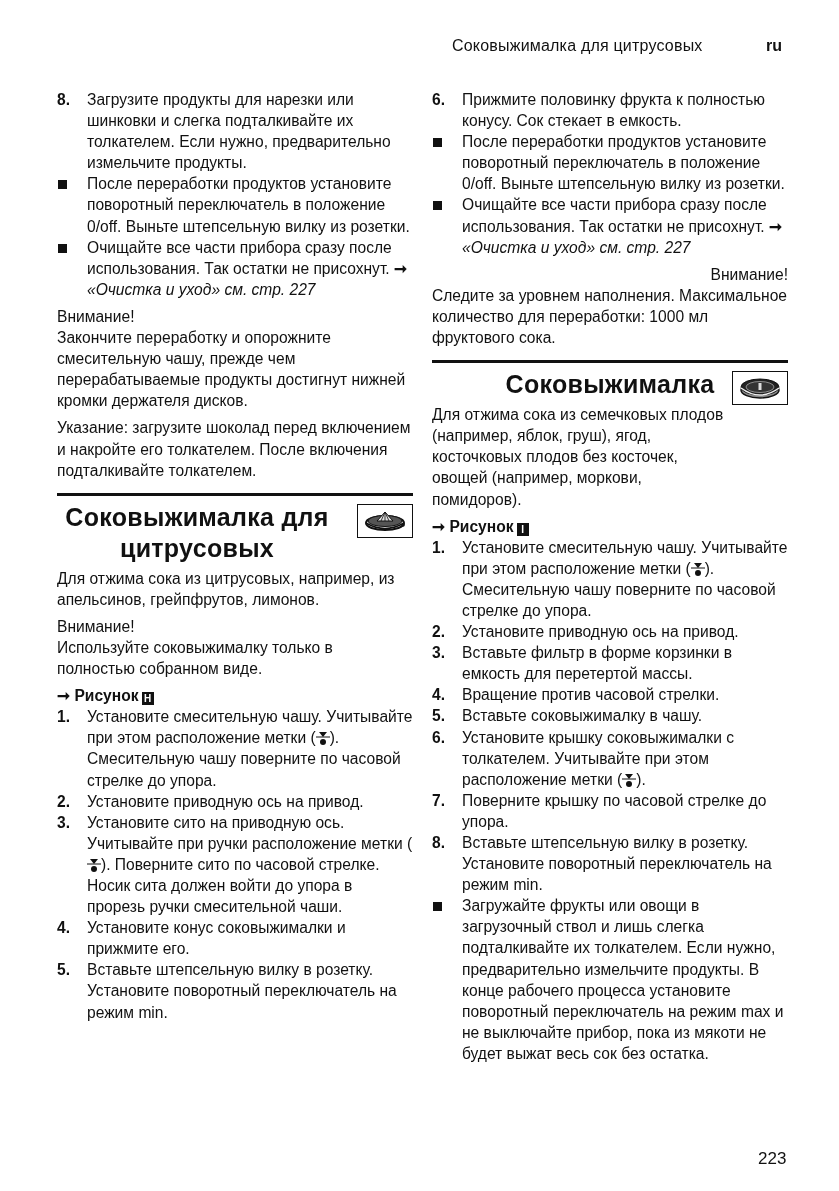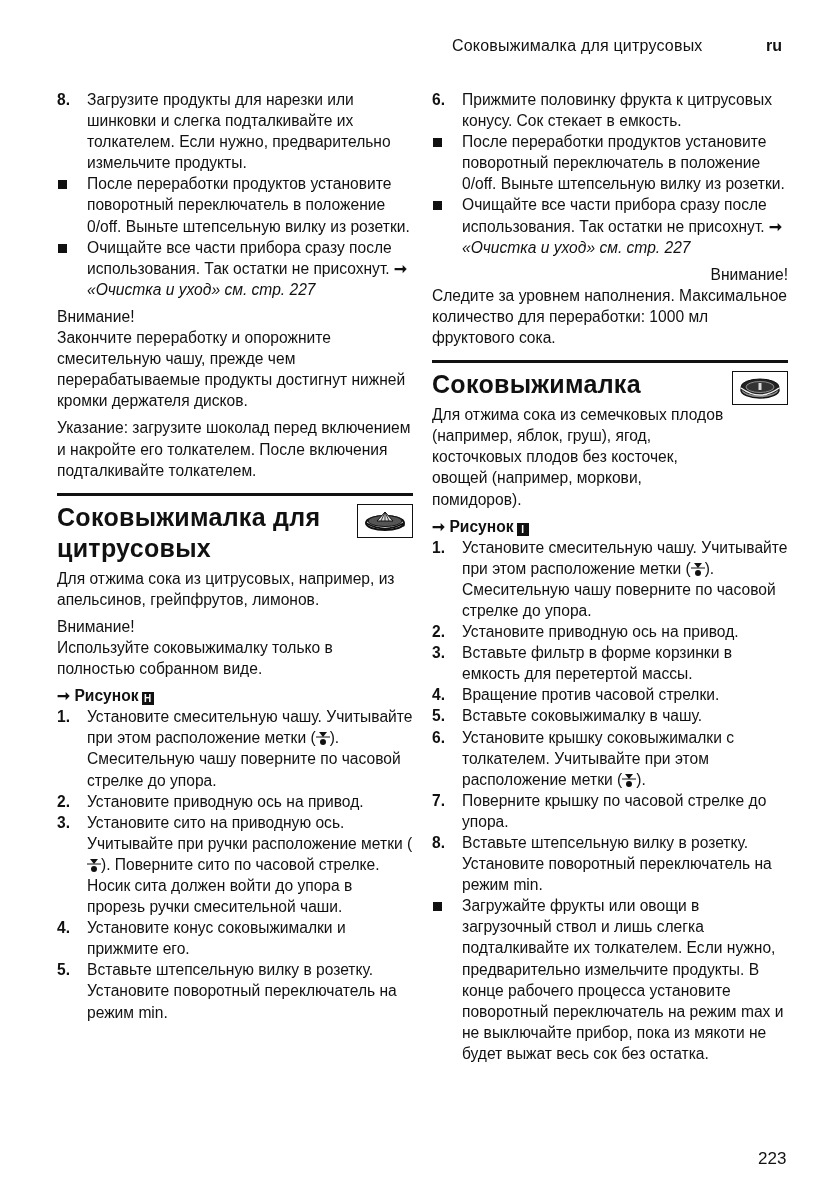--- a/index.html
+++ b/index.html
@@ -24,21 +24,21 @@
     position: absolute; left: 1px; top: 7px; width: 9px; height: 9px; background: #111;
   }
   .b { font-weight: normal; text-align: right; }
   .i { font-style: italic; }
   .arrow { display: inline-block; font-weight: bold; }
 
   .p { margin: 0; }
   .gap { height: 6px; }
 
   .rule { height: 3px; background: #111; margin: 12px 0 6px 0; }
-  .section-head { position: relative; }
+  .section-head { position: relative; text-align: center; }
   .section-title {
     font-size: 25px; font-weight: bold; line-height: 31px; margin: 0;
     letter-spacing: 0.3px;
   }
   .icon-box {
     position: absolute; right: 0; top: 2px;
     width: 56px; height: 34px; border: 1.5px solid #111; box-sizing: border-box;
     display: flex; align-items: center; justify-content: center;
   }
   .mark {
@@ -136,21 +136,21 @@
   </div>
   <div class="item">
     <span class="num">5.</span>
     <span>Вставьте штепсельную вилку в розетку. Установите поворотный переключатель на режим </span><span class="b">min</span><span>.</span>
   </div>
 </div>
 
 <div class="col right">
   <div class="item">
     <span class="num">6.</span>
-    <span>Прижмите половинку фрукта к цитрусовых конусу. Сок стекает в емкость.</span>
+    <span>Прижмите половинку фрукта к полностью конусу. Сок стекает в емкость.</span>
   </div>
   <div class="item">
     <span class="bullet"></span>
     <span>После переработки продуктов установите поворотный переключатель в положение </span><span class="b">0/off</span><span>. Выньте штепсельную вилку из розетки.</span>
   </div>
   <div class="item">
     <span class="bullet"></span>
     <span>Очищайте все части прибора сразу после использования. Так остатки не присохнут. </span><span class="arrow">➞</span> <span class="i">«Очистка и уход» см. стр. 227</span>
   </div>
 

